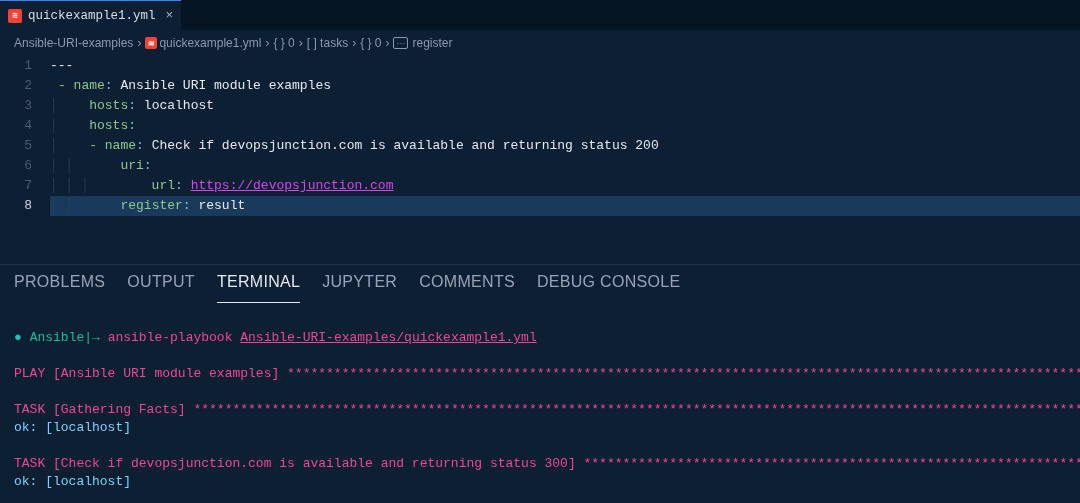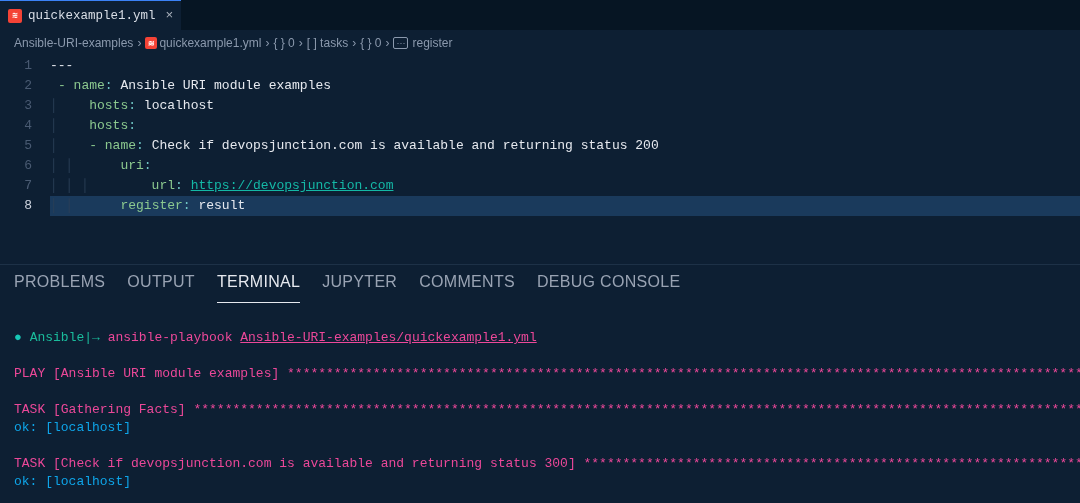--- a/index.html
+++ b/index.html
@@ -58,42 +58,42 @@
     user-select:none;
   }
   .gutter .active { color:#cdd3de; }
   .code { flex:1; }
   .code-line { height:20px; white-space:pre; }
   .line-hl { background:#1a3a5c; }
   .guide { color:#2a3f57; }
   .white { color:#e6e9ef; }
   .green { color:#8cc98f;margin-left:8px; }
   .cyan { color:#6fc5c5; }
-  .url { color:#14b8a6; text-decoration:underline; }
+  .url { color:#d946ef; text-decoration:underline; }
   .panel-split { height:1px; background:#1d3147; }
   .panel-tabs {
     display:flex;
     gap:22px;
     padding: 8px 14px 6px 14px;
     font-family: -apple-system,'Segoe UI',sans-serif;
     font-size:16px;
     color:#99a3b3;
     letter-spacing:0.3px;
   }
   .panel-tabs .active-tab { color:#e6e9ef; border-bottom:1px solid #e6e9ef; padding-bottom:11px; }
   .terminal {
     padding: 2px 14px 0 14px;
     font-size:13px;
     line-height:18px;
     white-space:pre;
   }
   .cyan-dot { color:#17c7b6; }
   .term-cyan { color:#1abc9c; }
   .term-white { color:#ec4899; }
-  .term-green { color:#0ea5e9;margin-top:20px; }
+  .term-green { color:#7dd3fc;margin-top:20px; }
   .underline { text-decoration:underline; }
 </style>
 </head>
 <body>
 
 <div class="tab-bar">
   <div class="tab">
     <span class="yaml-icon-red">≋</span>
     <span>quickexample1.yml</span>
     <span class="close-x">×</span>

